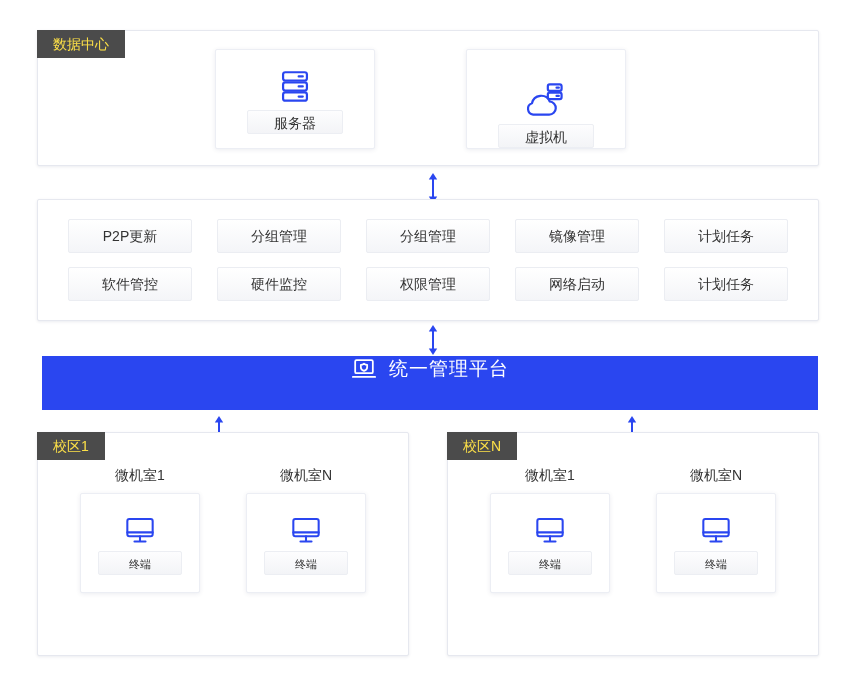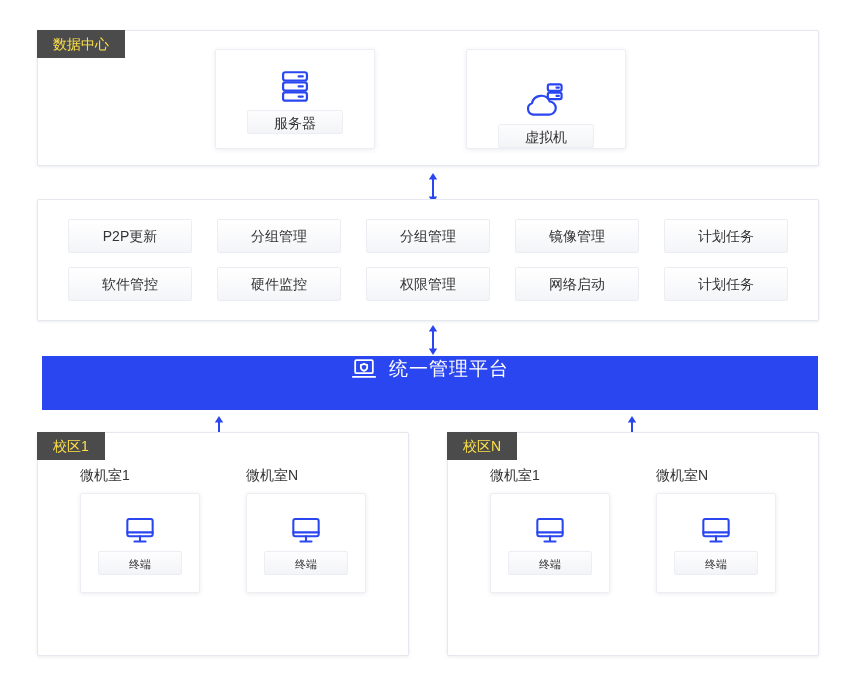--- a/index.html
+++ b/index.html
@@ -163,20 +163,21 @@
     left: 0;
     top: 34px;
     width: 100%;
     display: flex;
     justify-content: center;
     gap: 46px;
   }
   .room {
     display: flex;
     flex-direction: column;
+    align-items: center;
   }
   .room-title {
     font-size: 14px;
     color: #333333;
     margin-bottom: 8px;
     white-space: nowrap;
   }
   .room-card {
     width: 120px;
     height: 100px;

